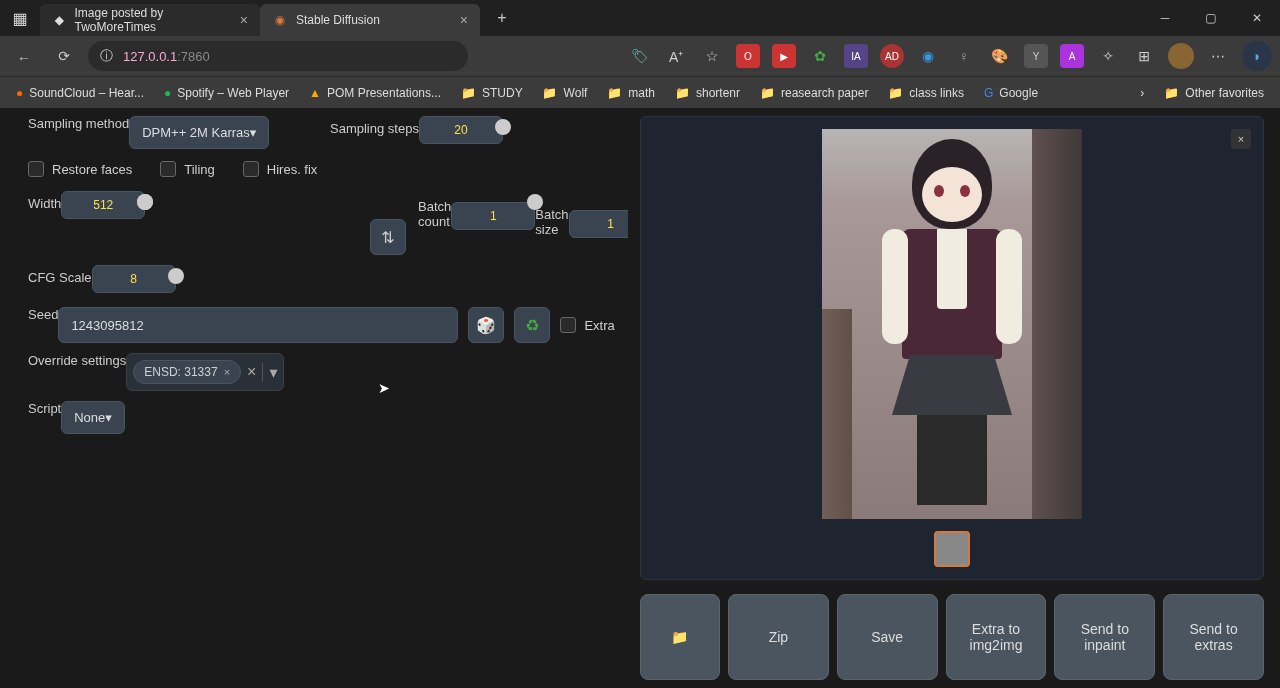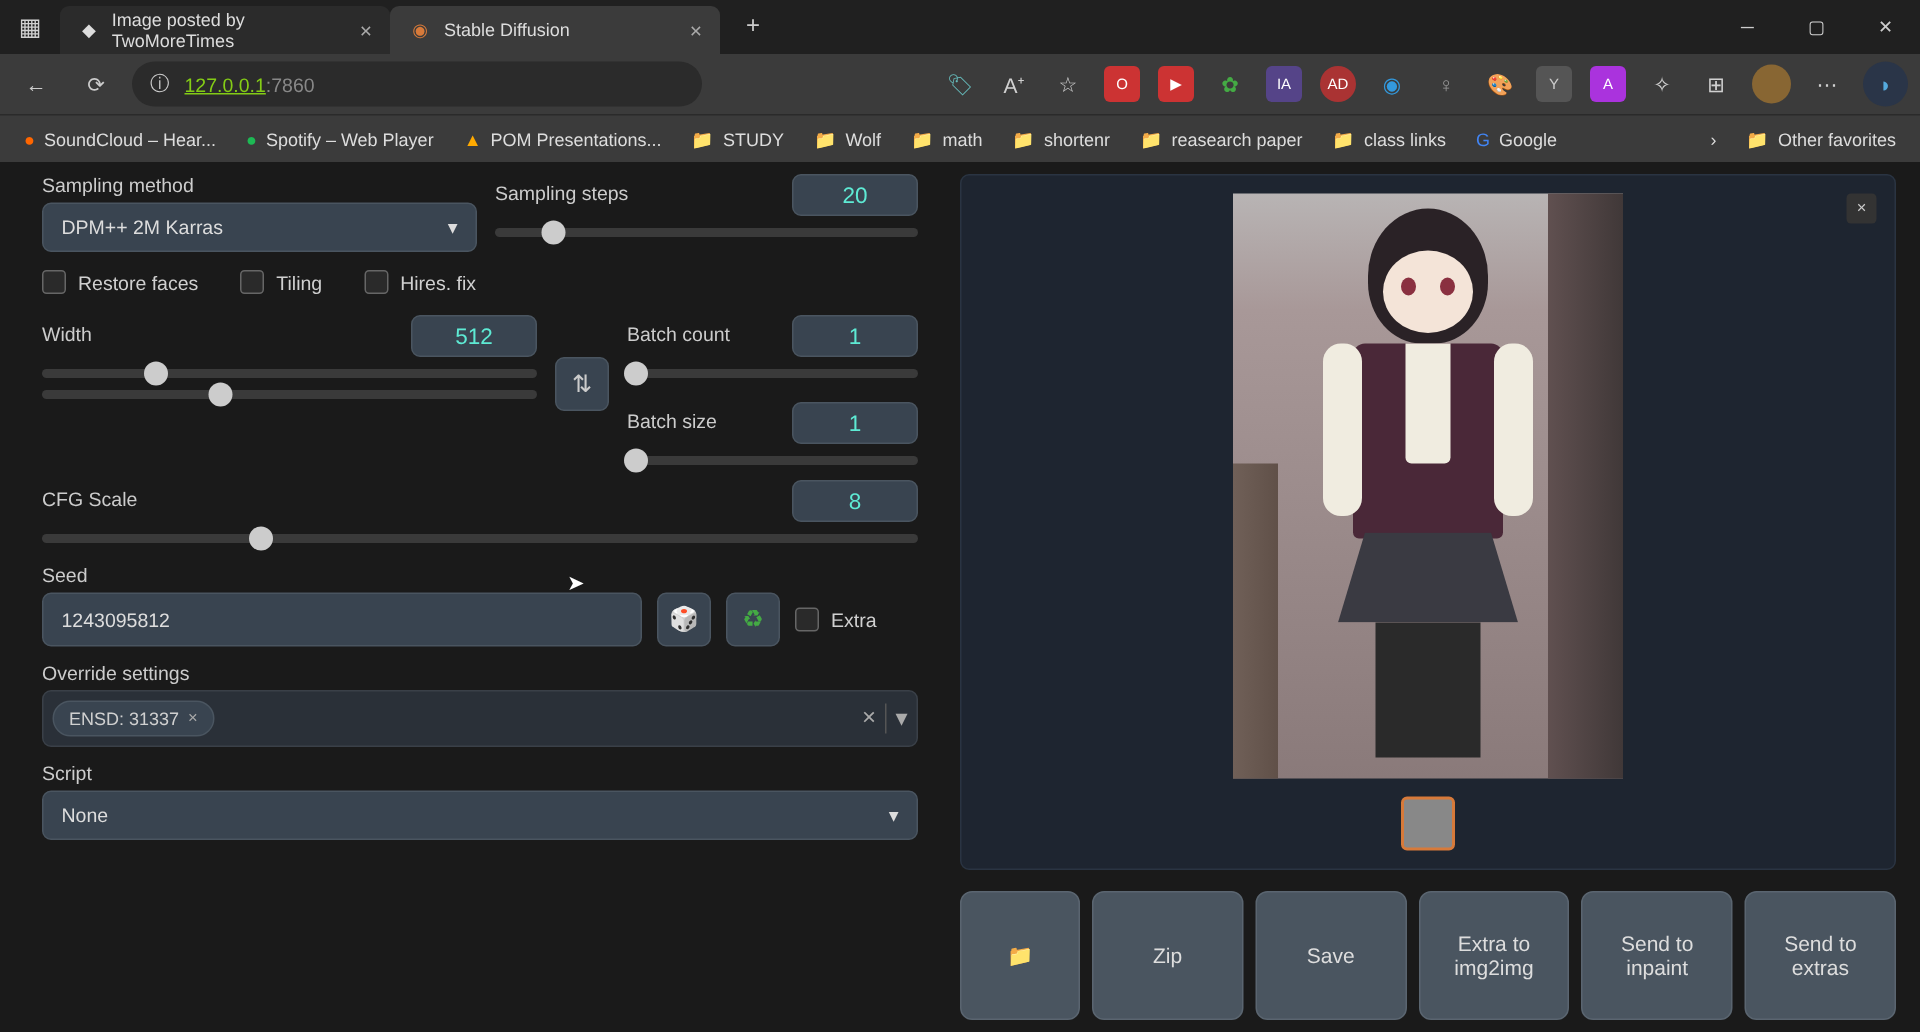--- a/index.html
+++ b/index.html
@@ -13,41 +13,41 @@
 .tab.active { background:#3b3b3b; width:220px;}
 .tab-close { margin-left:auto; font-size:14px; color:#aaa;}
 .tab-icon { width:16px; height:16px; display:inline-flex; align-items:center; justify-content:center;}
 .newtab { width:32px; display:flex; align-items:center; justify-content:center; color:#ccc; font-size:16px; margin-left:6px;}
 .wincontrols { margin-left:auto; display:flex;}
 .wincontrols div { width:46px; height:36px; display:flex; align-items:center; justify-content:center; color:#ccc; font-size:12px;}
 
 .addressbar { background:#3b3b3b; height:40px; display:flex; align-items:center; gap:8px; padding:0 8px;}
 .navbtn { width:32px; height:32px; display:flex; align-items:center; justify-content:center; color:#ccc; font-size:14px;}
 .urlbox { flex:0 0 380px; background:#2b2b2b; height:30px; border-radius:15px; display:flex; align-items:center; padding:0 12px; font-size:13px; color:#ccc; }
-.urlbox .host { color:#84cc16;text-decoration:underline; }
+.urlbox .host { color:#f9a8d4; }
 .urlbox .port { color:#888; }
 .addr-icons { display:flex; gap:12px; margin-left:auto; align-items:center;}
 .addr-icon { width:24px; height:24px; display:flex; align-items:center; justify-content:center; font-size:14px; border-radius:4px;}
 
 .bookmarkbar { background:#3b3b3b; height:32px; display:flex; align-items:center; padding:0 8px; gap:4px; font-size:12px; border-top:1px solid #2a2a2a;}
 .bm { display:flex; align-items:center; gap:6px; padding:4px 8px; color:#ddd; white-space:nowrap;}
 .bm-folder-icon { color:#e8b85a; }
 .bm-spacer { flex:1;}
 
 
 .content { display:flex; height:calc(688px - 108px); background:#1a1a1a; }
 .left-panel { width:628px; padding:8px 16px 0 28px; overflow-y:auto; }
 .right-panel { flex:1; padding:8px 16px 0 12px; position:relative;}
 
 .label { font-size:13px; color:#ccc; margin-bottom:4px; display:block;}
 .row { display:flex; gap:12px; align-items:flex-start; margin-bottom:10px;}
-.col { display:flex; flex-direction:column;}
+.col { display:flex; }
 
 .select { background:#394450; border:1px solid #4a5560; border-radius:6px; padding:8px 12px; color:#ddd; font-size:13px; display:flex; justify-content:space-between; align-items:center; cursor:pointer;}
-.numbox { background:#394450; border:1px solid #4a5560; border-radius:6px; padding:4px 8px; color:#5eead4; font-size:15px; text-align:center; width:84px; height:28px;}
+.numbox { background:#394450; border:1px solid #4a5560; border-radius:6px; padding:4px 8px; color:#fde047; font-size:12px; text-align:center; width:84px; height:28px;}
 .textbox { background:#394450; border:1px solid #4a5560; border-radius:6px; padding:8px 12px; color:#ddd; font-size:13px; width:100%; height:36px;}
 
 .slider { position:relative; height:6px; background:#3a3a3a; border-radius:3px; margin-top:8px;}
 .slider-thumb { position:absolute; width:16px; height:16px; background:#ccc; border-radius:50%; top:-5px; transform:translateX(-50%); cursor:pointer;}
 
 .checkbox-row { display:flex; gap:28px; margin:12px 0 14px;}
 .checkbox { display:flex; align-items:center; gap:8px; font-size:13px;}
 .chk { width:16px; height:16px; border:1px solid #666; border-radius:3px; background:#2a2a2a;}
 
 .swap-btn { width:36px; height:36px; background:#394450; border:1px solid #4a5560; border-radius:6px; display:flex; align-items:center; justify-content:center; color:#ccc; font-size:16px; cursor:pointer;}

